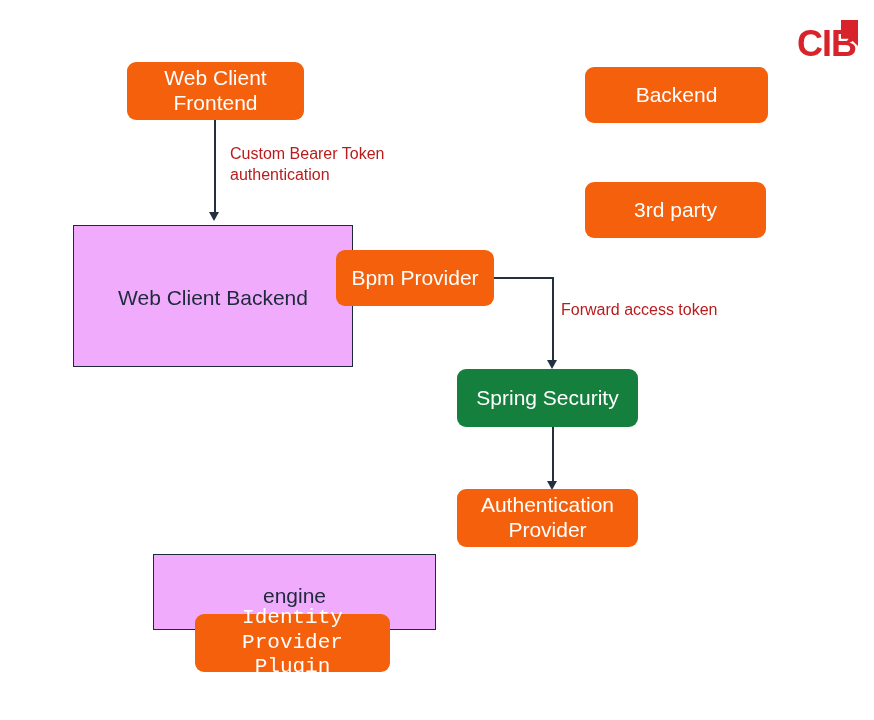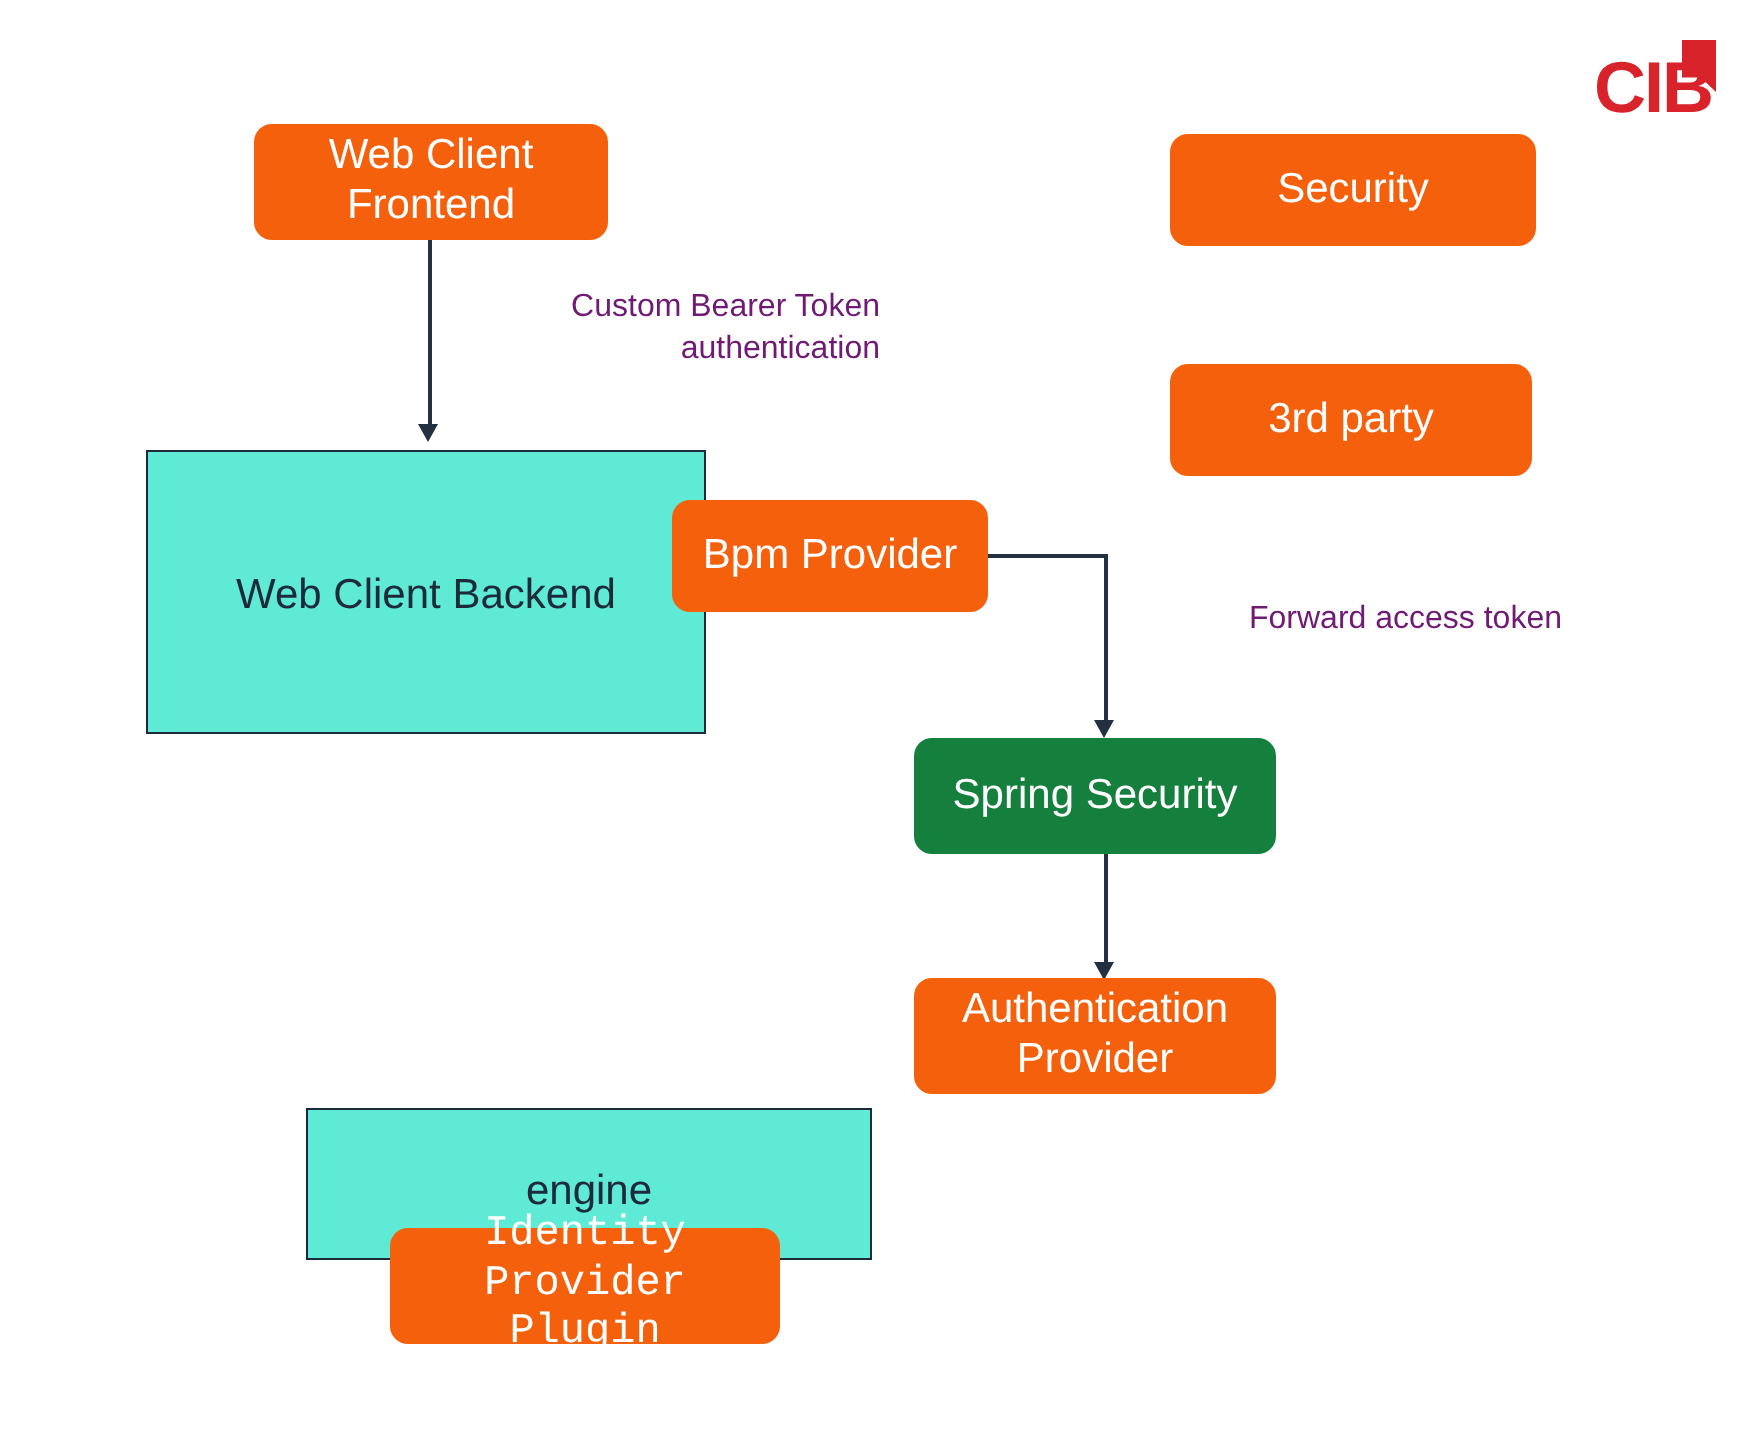--- a/index.html
+++ b/index.html
@@ -48,42 +48,41 @@
     color: #ffffff;
     border-radius: 9px;
     font-size: 21px;
     font-weight: 400;
     z-index: 30;
     padding: 2px 6px;
   }
 
   
   .container-box {
-    background: #5eead4;
+    background: #f0abfc;
     border: 1.6px solid #1C2A3A;
     color: #1C2A3A;
     font-size: 21px;
     z-index: 10;
   }
   .container-box .box-label {
     position: absolute;
     left: 0;
     right: 0;
     text-align: center;
   }
 
   
   .edge-label {
     position: absolute;
-    color: #701a75;
+    color: #b91c1c;
     font-size: 16px;
     line-height: 1.30;
     white-space: pre-line;
     z-index: 25;
-    text-align: right;
   }
 
   
   .conn {
     position: absolute;
     background: #22303F;
     z-index: 20;
   }
   .conn-v { width: 1.6px; }
   .conn-h { height: 1.6px; }
@@ -159,21 +158,21 @@
   <div class="node chip" style="left:127px; top:62px; width:177px; height:58px;">
     <span>Web Client Frontend</span>
   </div>
 
 
   <div class="node chip" style="left:336px; top:250px; width:158px; height:56px;">
     <span>Bpm Provider</span>
   </div>
 
   <div class="node chip" style="left:585px; top:67px; width:183px; height:56px;">
-    <span>Security</span>
+    <span>Backend</span>
   </div>
 
   <div class="node chip" style="left:585px; top:150px; width:181px; height:56px;margin-top:32px;">
     <span>3rd party</span>
   </div>
 
   <div class="node chip-green" style="left:457px; top:369px; width:181px; height:58px;">
     <span>Spring Security</span>
   </div>
 

